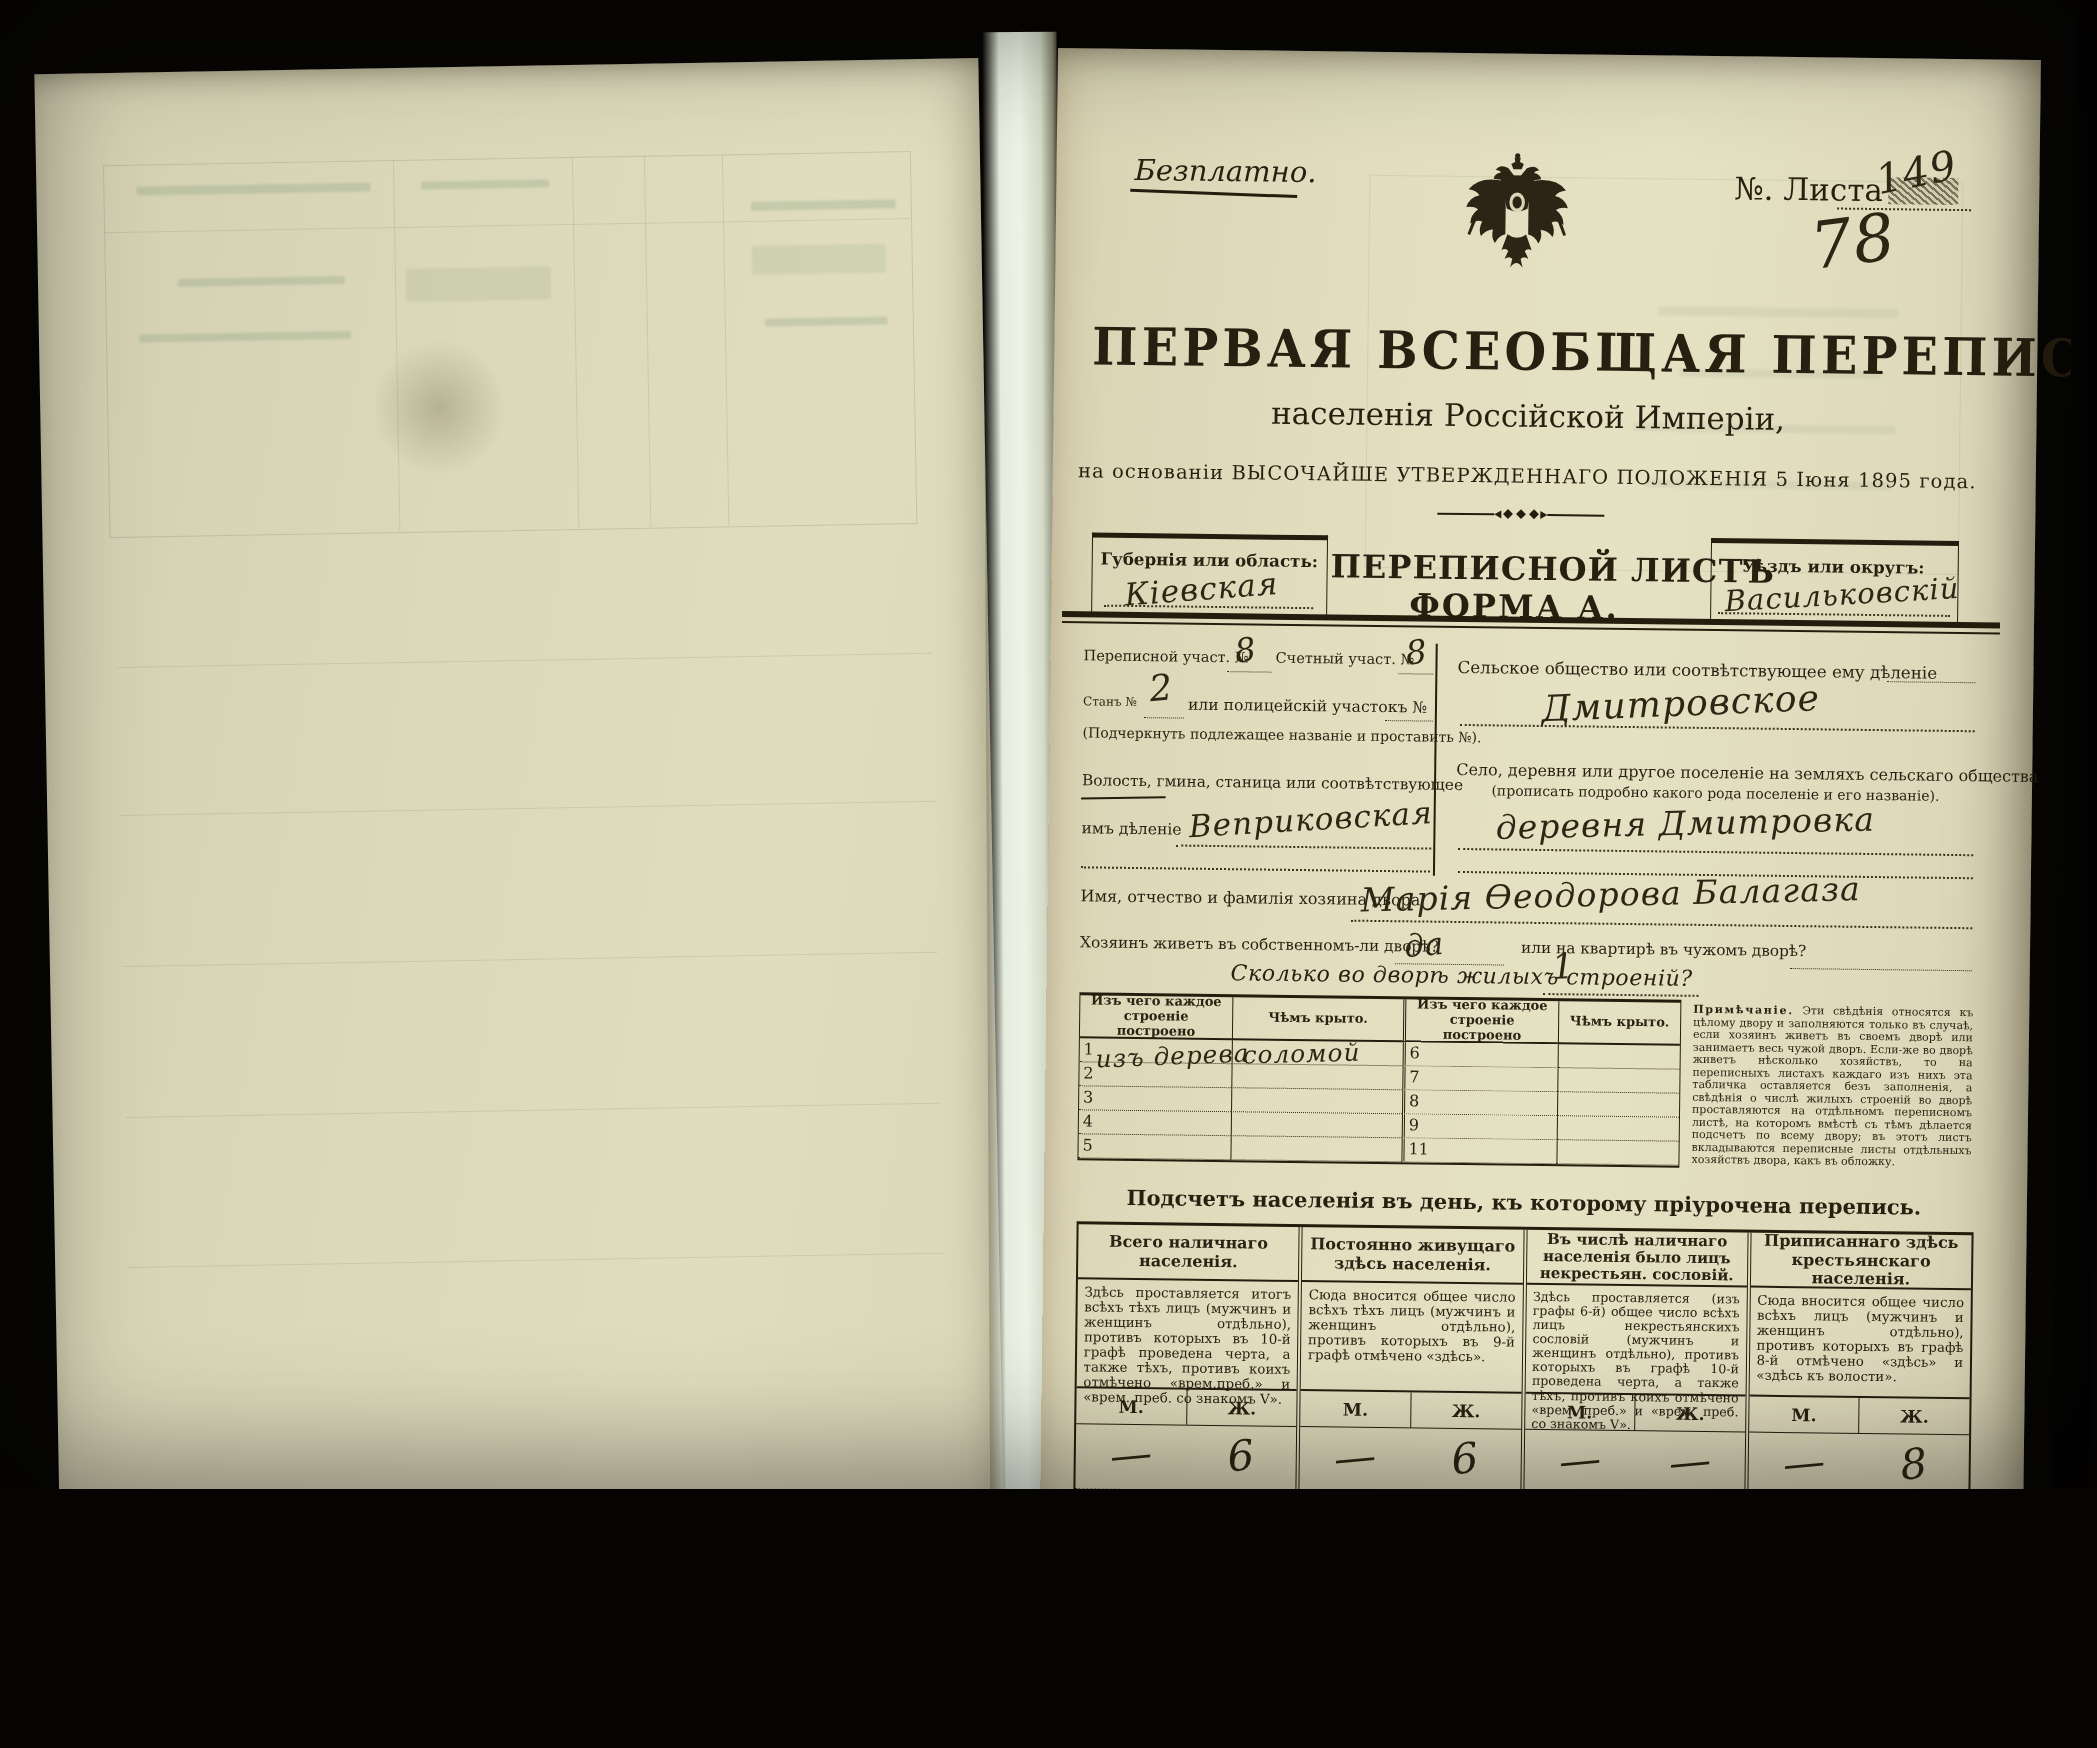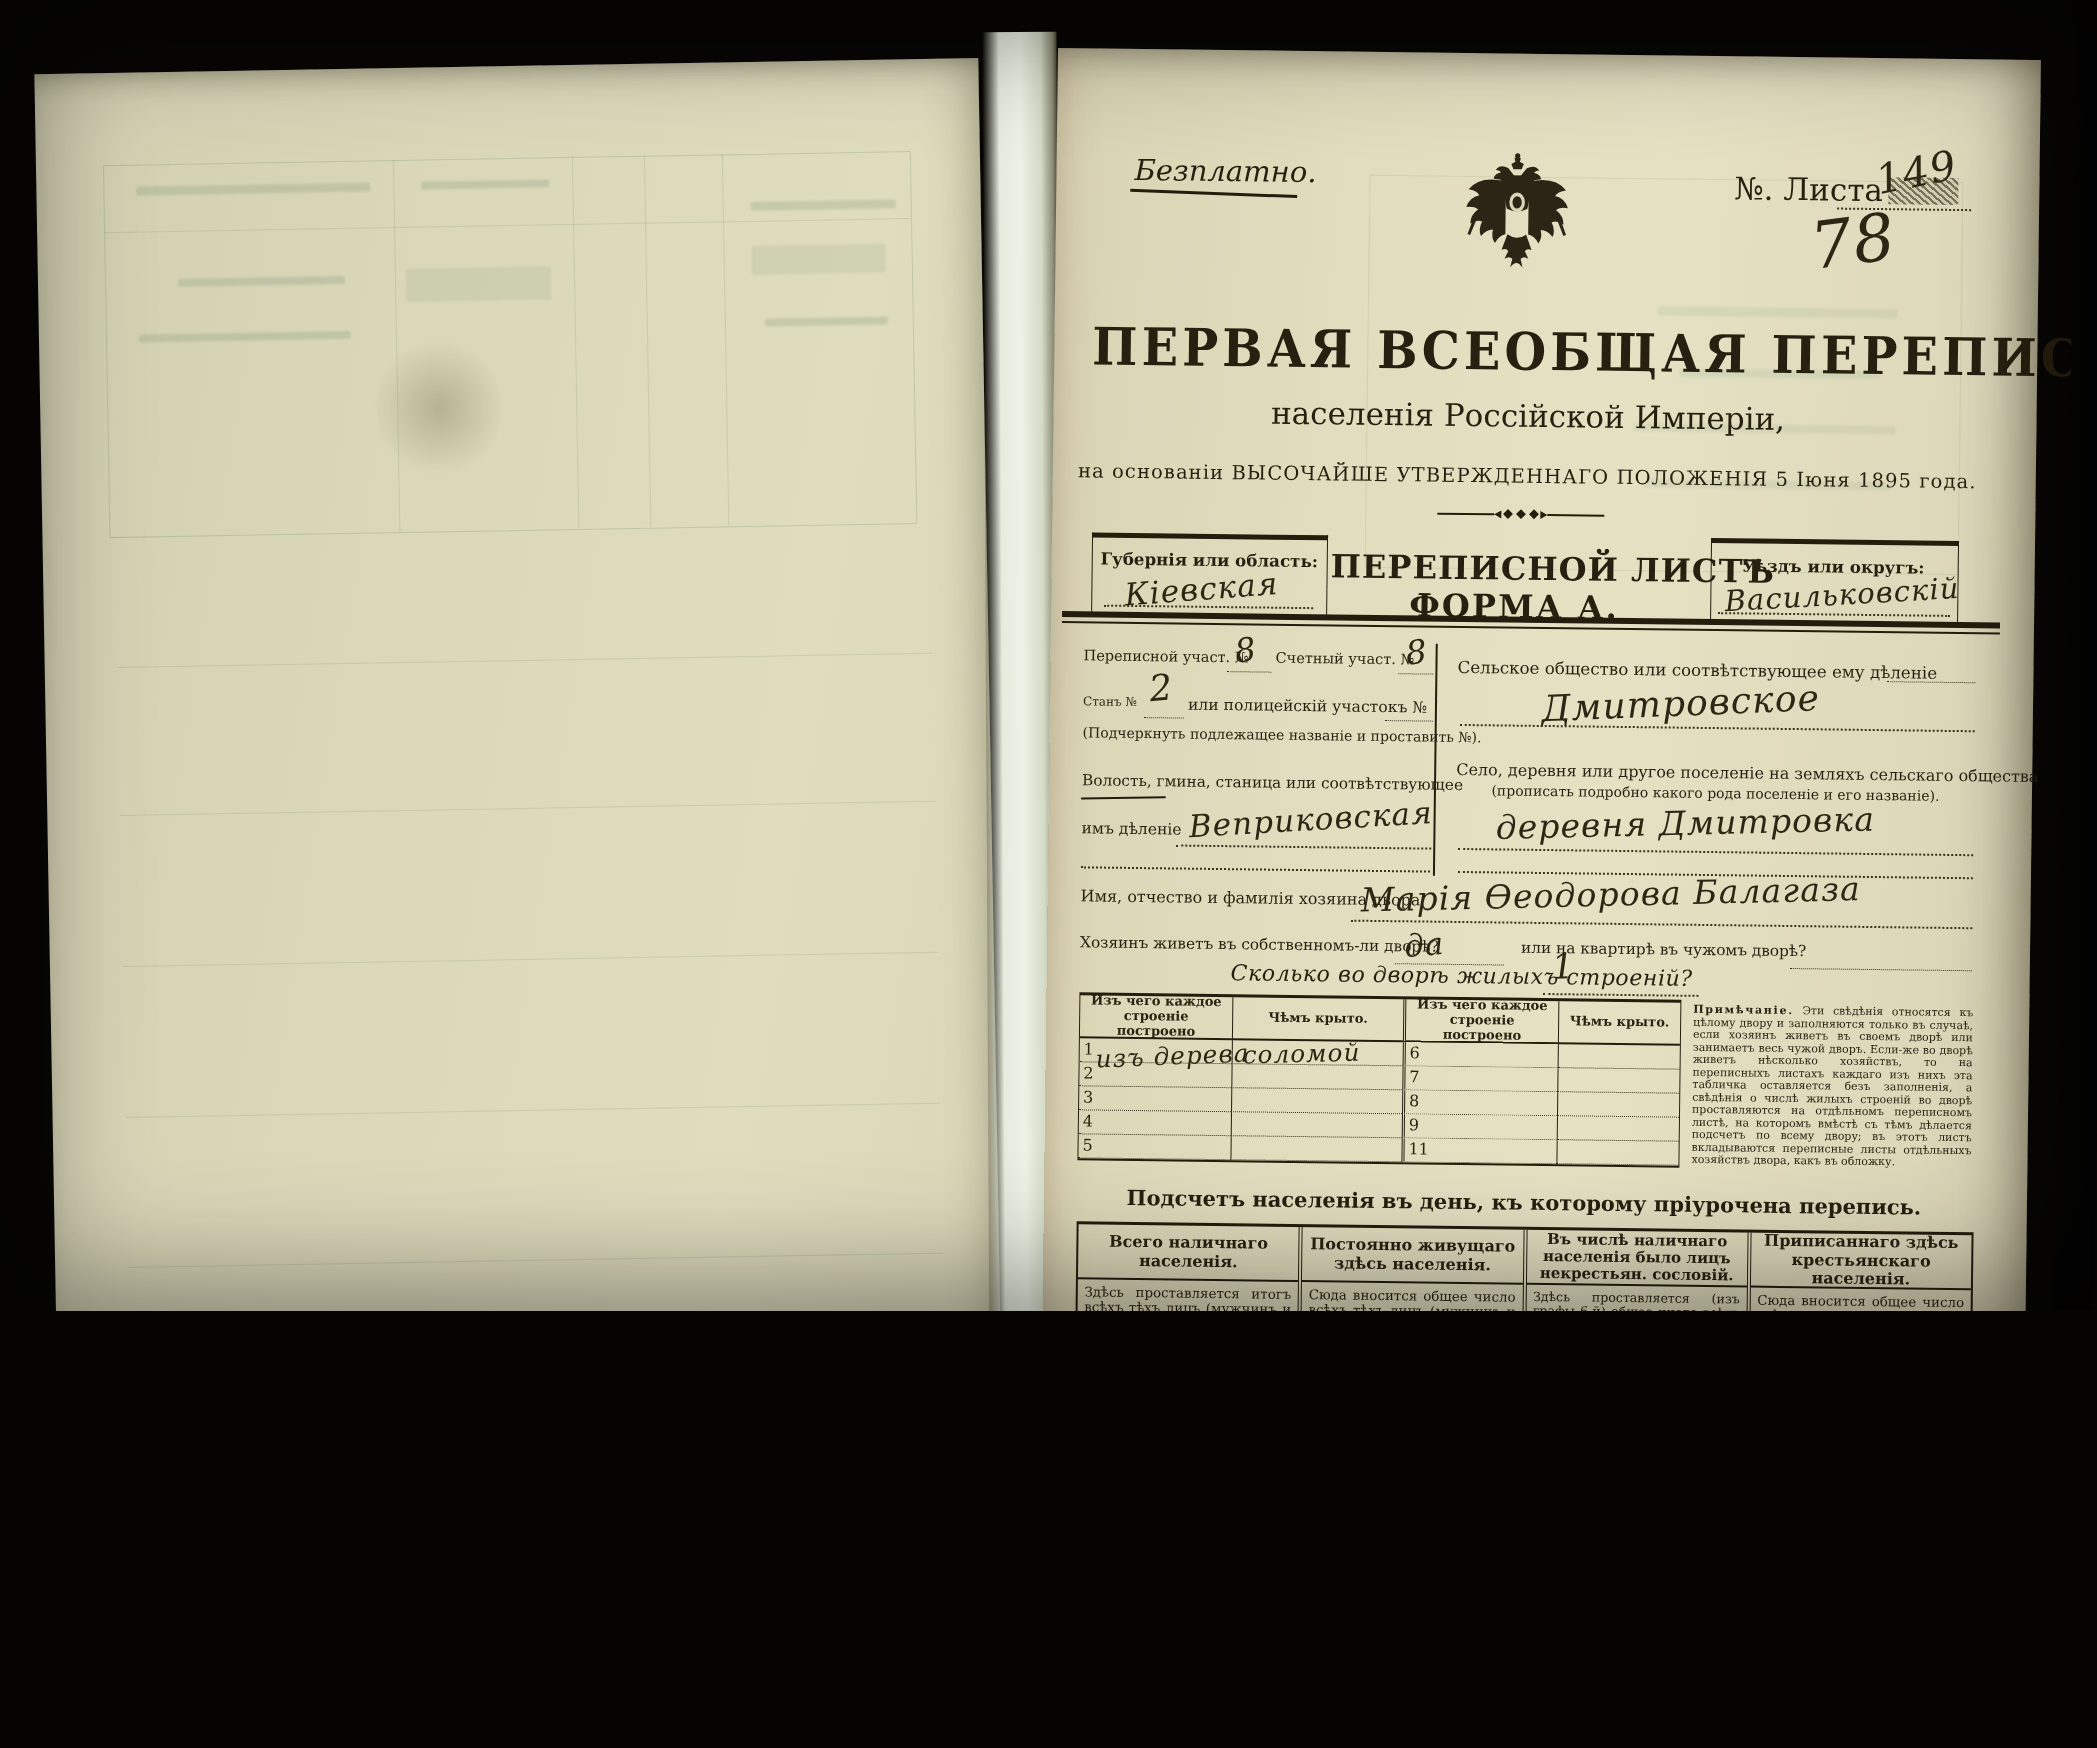--- a/index.html
+++ b/index.html
@@ -1,16 +1,16 @@
 <!DOCTYPE html>
 <html style="font-size:9px"><head>
 <meta charset="utf-8">
 <style>
   html,body{margin:0;padding:0;background:#050403;}
-  #stage{position:relative;width:2097px;height:1311px;background:#070604;overflow:hidden;
+  #stage{position:relative;width:2097px;height:1489px;background:#070604;overflow:hidden;
          font-family:"DejaVu Serif",serif;color:#2a2212;}
   
   .page-left{position:absolute;left:49px;top:66px;width:944px;height:1686px;
     background:linear-gradient(100deg,#d2cfb1 0%,#dbd8ba 35%,#e0ddbf 70%,#d9d6b8 100%);
     transform:rotate(-1deg);box-shadow:inset -28px 0 39px -16.7px rgba(90,85,60,.35), inset 0 16.7px 28px -16.7px rgba(60,55,35,.4);}
   .page-right{position:absolute;left:1058px;top:48px;width:983px;height:1648px;
     background:linear-gradient(95deg,#d8d3b3 0%,#e1ddbe 28%,#e5e1c3 55%,#ddd8ba 85%,#d0cbad 100%);
     transform:rotate(.7deg);transform-origin:top left;
     box-shadow:inset 25px 0 39px -19.5px rgba(140,100,80,.28), inset -39px 0 50px -25px rgba(60,50,30,.38), inset 0 19.5px 33px -19.5px rgba(60,55,35,.35);}
   .gutter{position:absolute;left:987px;top:32px;width:74px;height:1716px;transform:rotate(-.3deg);

